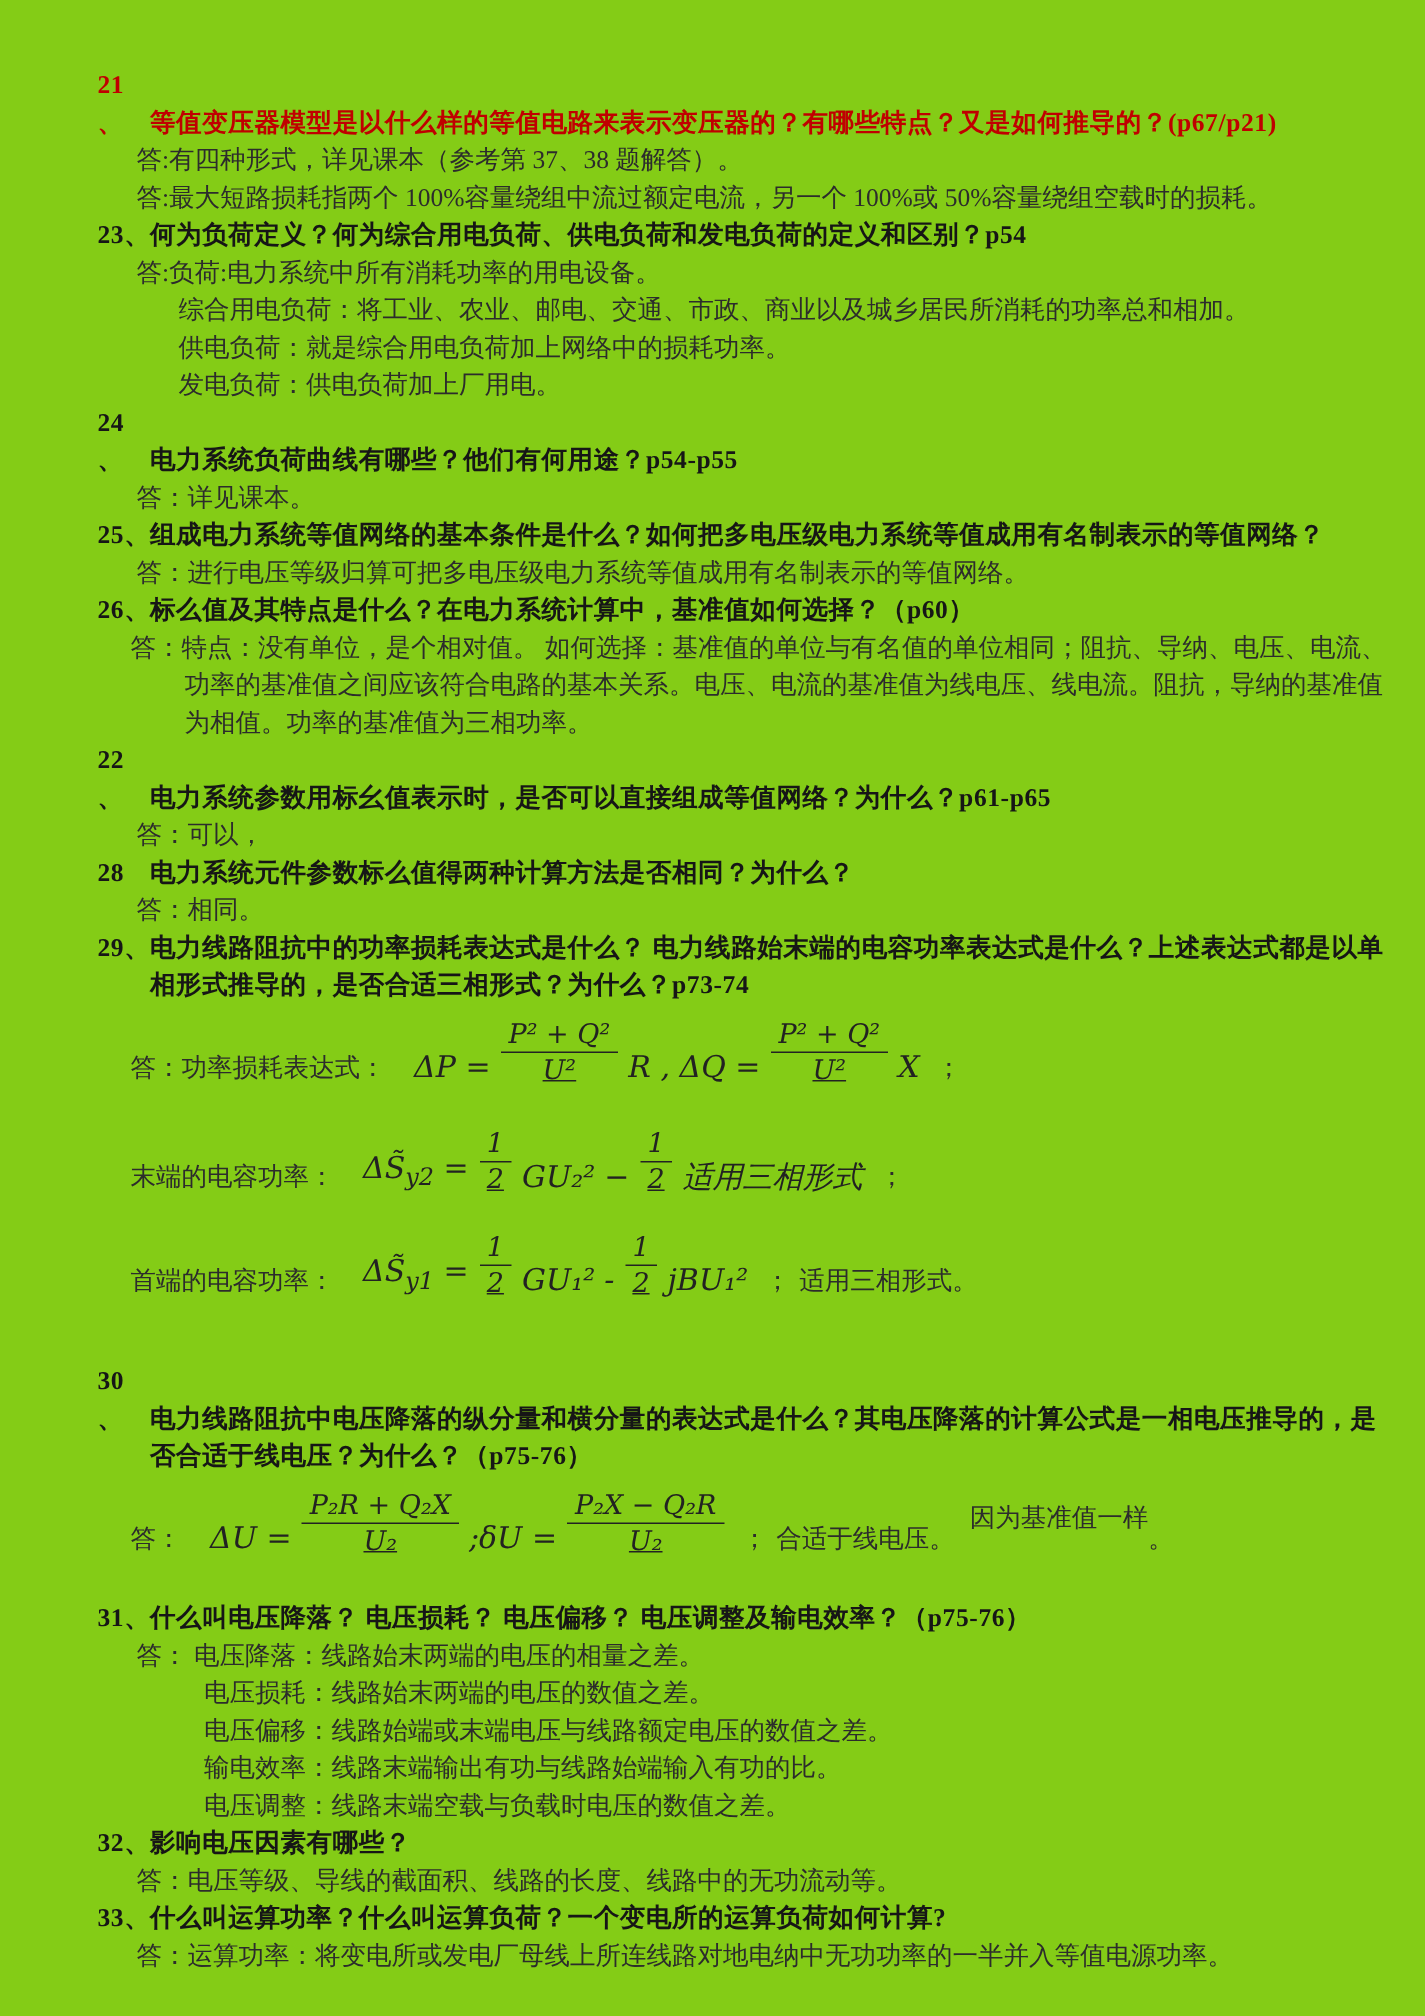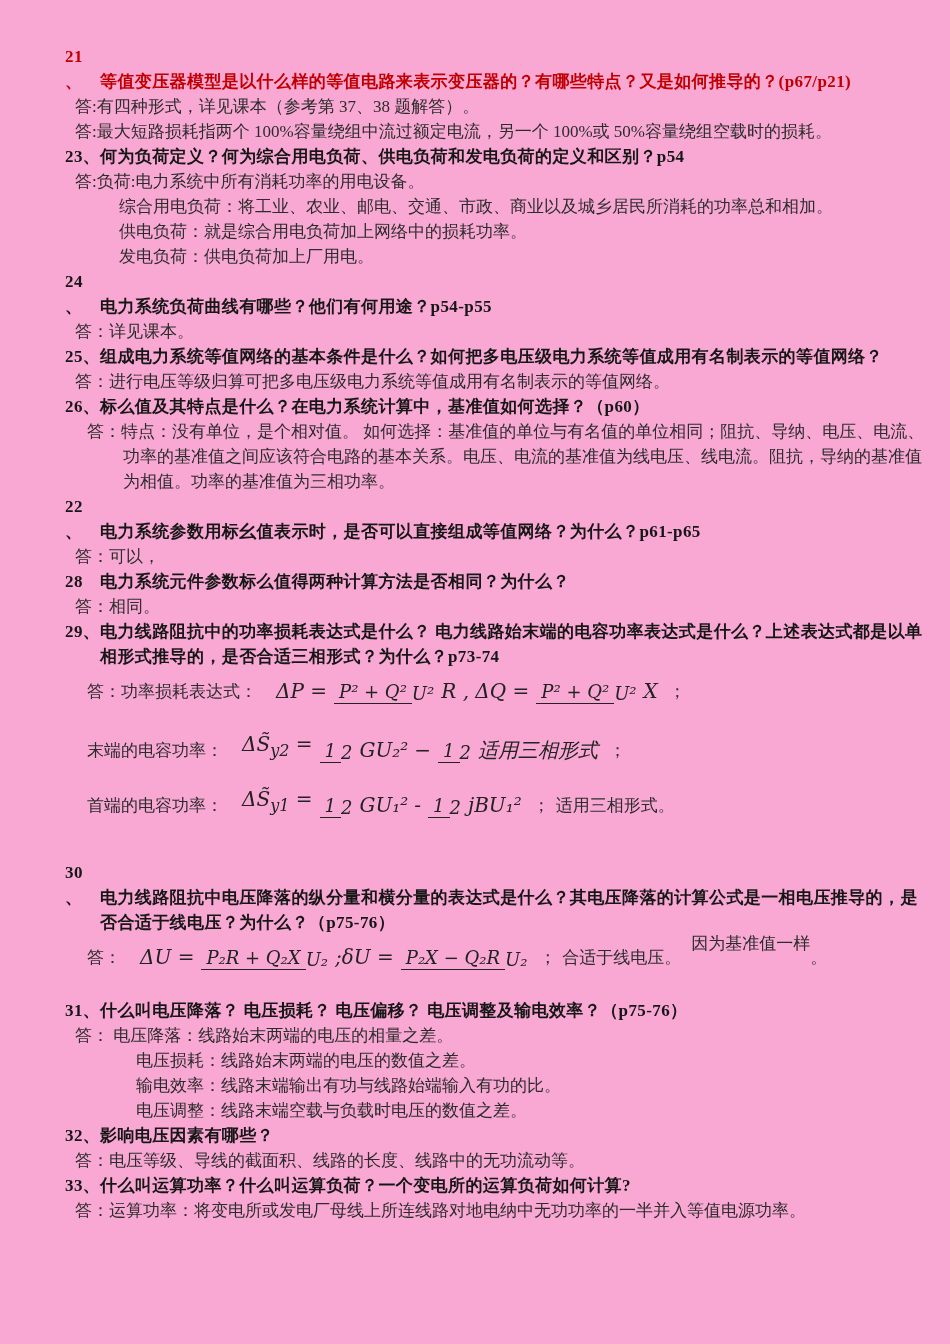--- a/index.html
+++ b/index.html
@@ -1,53 +1,53 @@
 <!DOCTYPE html>
 <html><head>
 <meta charset="utf-8">
 <style>
   html,body { margin:0; padding:0; background:#ffffff; }
   .page {
     position:relative;
     width:950px; height:1344px;
     box-sizing:border-box;
     padding:44px 22px 20px 65px;
-    background:#f9a8d4;
+    background:#84cc16;
     font-family:"Liberation Serif","DejaVu Serif",serif;
     font-size:17px; line-height:25px;
     color:#2c2c2c;
     overflow:hidden;
   }
   p { margin:0; }
   .q {
     font-weight:bold; color:#161616;
     padding-left:35px; text-indent:-35px;
     letter-spacing:0.4px;
   }
   .q .num { display:inline-block; width:35px; text-indent:0; }
   .red { color:#c00000; }
-  .ans { margin-left:10px; }
+  .ans { margin-left:26px; }
   .ans-hang { margin-left:22px; padding-left:36px; text-indent:-36px; }
   .sub-a { margin-left:54px; }
   .sub-b { margin-left:71px; }
 
   
   .frow { display:flex; align-items:flex-end; }
   .flabel { white-space:nowrap; margin-left:22px; }
   .math {
     display:inline-flex; align-items:flex-end;
     font-family:"DejaVu Serif",serif; font-style:italic;
     font-size:20px; color:#222; margin-left:16px; white-space:nowrap;
   }
   .math .chunk { padding:0 3px; }
   .math sub { font-size:16px; }
-  .frac { display:inline-flex; align-items:center;
+  .frac { display:inline-flex; flex-direction:column; align-items:center;
           font-size:18px; line-height:21px; margin:0 4px; }
   .frac .fn { border-bottom:1.5px solid #222; padding:0 5px 1px; }
-  .frac .fd { padding-top:1px; }
+  .frac .fd { padding-top:1px;text-decoration:underline; }
   .fsemi { margin-left:8px; }
   .ftail { margin-left:6px; }
   .raised { position:relative; top:-14px; margin-left:10px; }
   .f1 { margin-top:10px; }
   .f2 { margin-top:28px; }
   .f3 { margin-top:24px; }
   .mt-q30 { margin-top:42px; }
   .f4 { margin-top:10px; }
   .mt-q31 { margin-top:28px; }
 </style>
@@ -159,20 +159,21 @@
     </span>
     <span class="fsemi">；</span>
     <span class="ftail">合适于线电压。</span>
     <span class="raised">因为基准值一样</span>
     <span>。</span>
   </div>
 
   <p class="q mt-q31"><span class="num">31、</span><span>什么叫电压降落？ 电压损耗？ 电压偏移？ 电压调整及输电效率？（p75-76）</span></p>
   <p class="ans">答： 电压降落：线路始末两端的电压的相量之差。</p>
   <p class="sub-b">电压损耗：线路始末两端的电压的数值之差。</p>
+  <p class="sub-b">电压偏移：线路始端或末端电压与线路额定电压的数值之差。</p>
   <p class="sub-b">输电效率：线路末端输出有功与线路始端输入有功的比。</p>
   <p class="sub-b">电压调整：线路末端空载与负载时电压的数值之差。</p>
 
   <p class="q"><span class="num">32、</span><span>影响电压因素有哪些？</span></p>
   <p class="ans">答：电压等级、导线的截面积、线路的长度、线路中的无功流动等。</p>
 
   <p class="q"><span class="num">33、</span><span>什么叫运算功率？什么叫运算负荷？一个变电所的运算负荷如何计算?</span></p>
   <p class="ans">答：运算功率：将变电所或发电厂母线上所连线路对地电纳中无功功率的一半并入等值电源功率。</p>
 
 </div>

